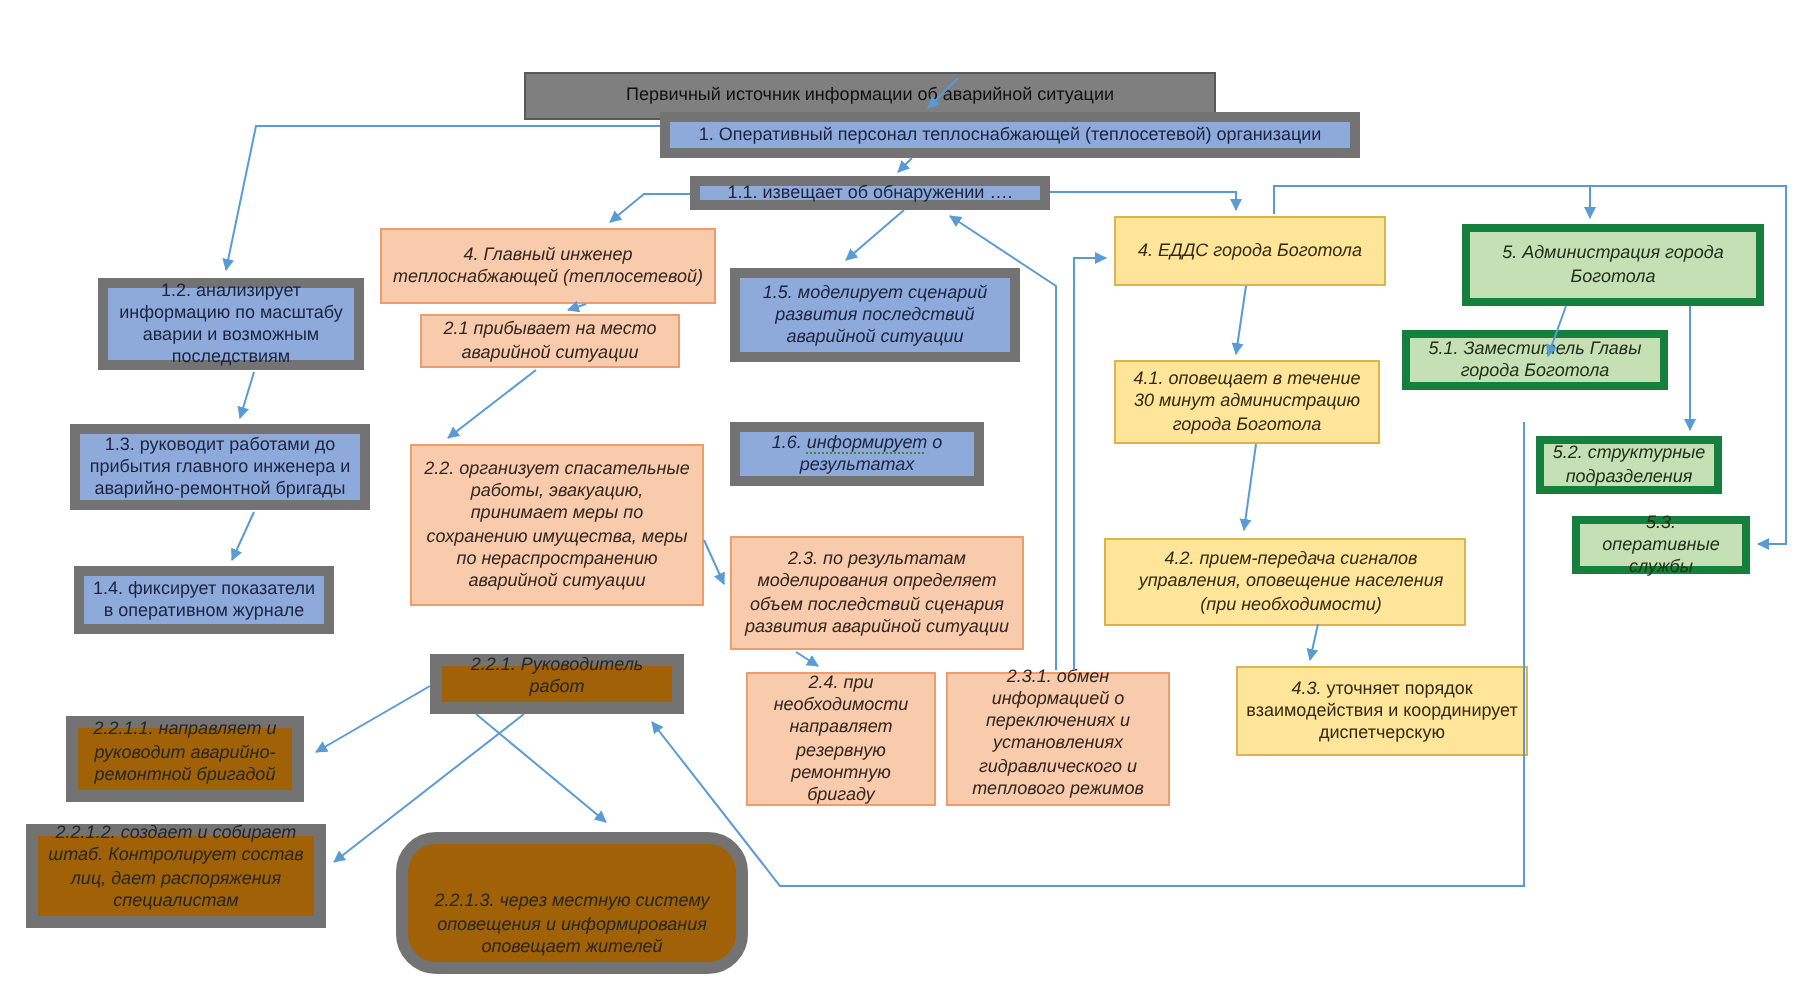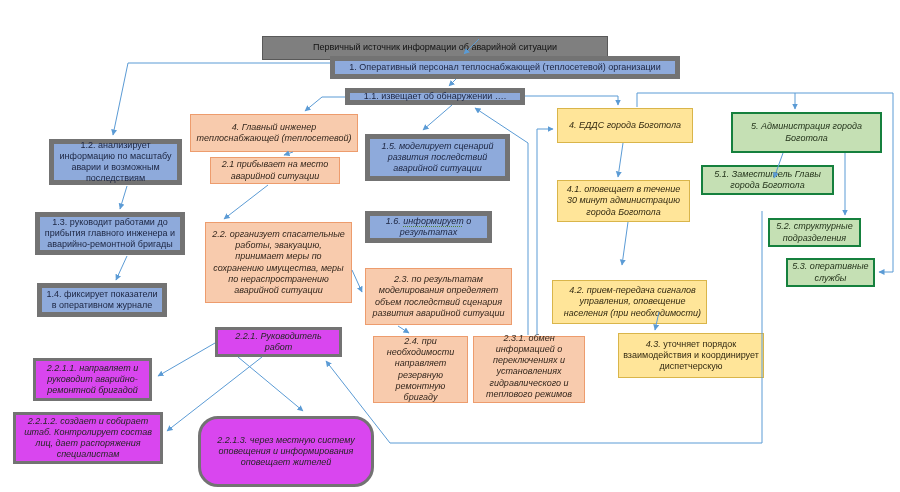--- a/index.html
+++ b/index.html
@@ -6,24 +6,24 @@
   #canvas{
     position:relative;width:900px;height:492px;background:#ffffff;overflow:hidden;
     font-family:"Liberation Sans", sans-serif;color:#262626;
   }
   .bx{
     position:absolute;box-sizing:border-box;display:flex;align-items:center;justify-content:center;
     text-align:center;font-size:9px;line-height:1.25;padding:2px 4px;z-index:1;
   }
   .blue   {background:#8eaadb;border:5px solid #737373;color:#1b2440;}
   .graydark{background:#7f7f7f;border:1px solid #595959;color:#111111;margin-top:22px;}
-  .graylite{background:#d946ef;border:3px solid #737373;color:#262626;}
+  .graylite{background:#a16207;border:6px solid #737373;color:#262626;align-items:flex-end;}
   .orange {background:#f8cbad;border:1px solid #ed9c6d;color:#33261c;}
   .yellow {background:#ffe599;border:1px solid #d9b54a;color:#332a12;}
-  .green  {background:#c5e0b4;border:2px solid #15803d;color:#1f2e16;justify-content:center;}
+  .green  {background:#c5e0b4;border:4px solid #15803d;color:#1f2e16;justify-content:center;}
   .it{font-style:italic;}
   .squiggle{text-decoration:underline dotted #538135;text-underline-offset:2px;}
   #wires{position:absolute;left:0;top:0;z-index:2;pointer-events:none;}
   #wires polyline{fill:none;stroke:#5b9bd5;stroke-width:1;}
 </style>
 </head>
 <body>
 
 <div id="canvas">
 
@@ -117,21 +117,21 @@
   </div>
 
   <div class="bx yellow it" style="left:557px;top:108px;width:136px;height:35px;">
     <span>4. ЕДДС города Боготола</span>
   </div>
 
   <div class="bx yellow it" style="left:557px;top:180px;width:133px;height:42px;">
     <span>4.1. оповещает в течение 30 минут администрацию города Боготола</span>
   </div>
 
-  <div class="bx yellow it" style="left:552px;top:280px;width:155px;height:44px;padding-left:10px;">
+  <div class="bx yellow it" style="left:552px;top:269px;width:181px;height:44px;padding-left:10px;">
     <span>4.2. прием-передача сигналов управления, оповещение населения (при необходимости)</span>
   </div>
 
   <div class="bx yellow" style="left:618px;top:333px;width:146px;height:45px;">
     <span><span class="it">4.3.</span><span> уточняет порядок взаимодействия и координирует диспетчерскую</span></span>
   </div>
 
   <div class="bx green it" style="left:731px;top:112px;width:151px;height:41px;">
     <span>5. Администрация города Боготола</span>
   </div>

